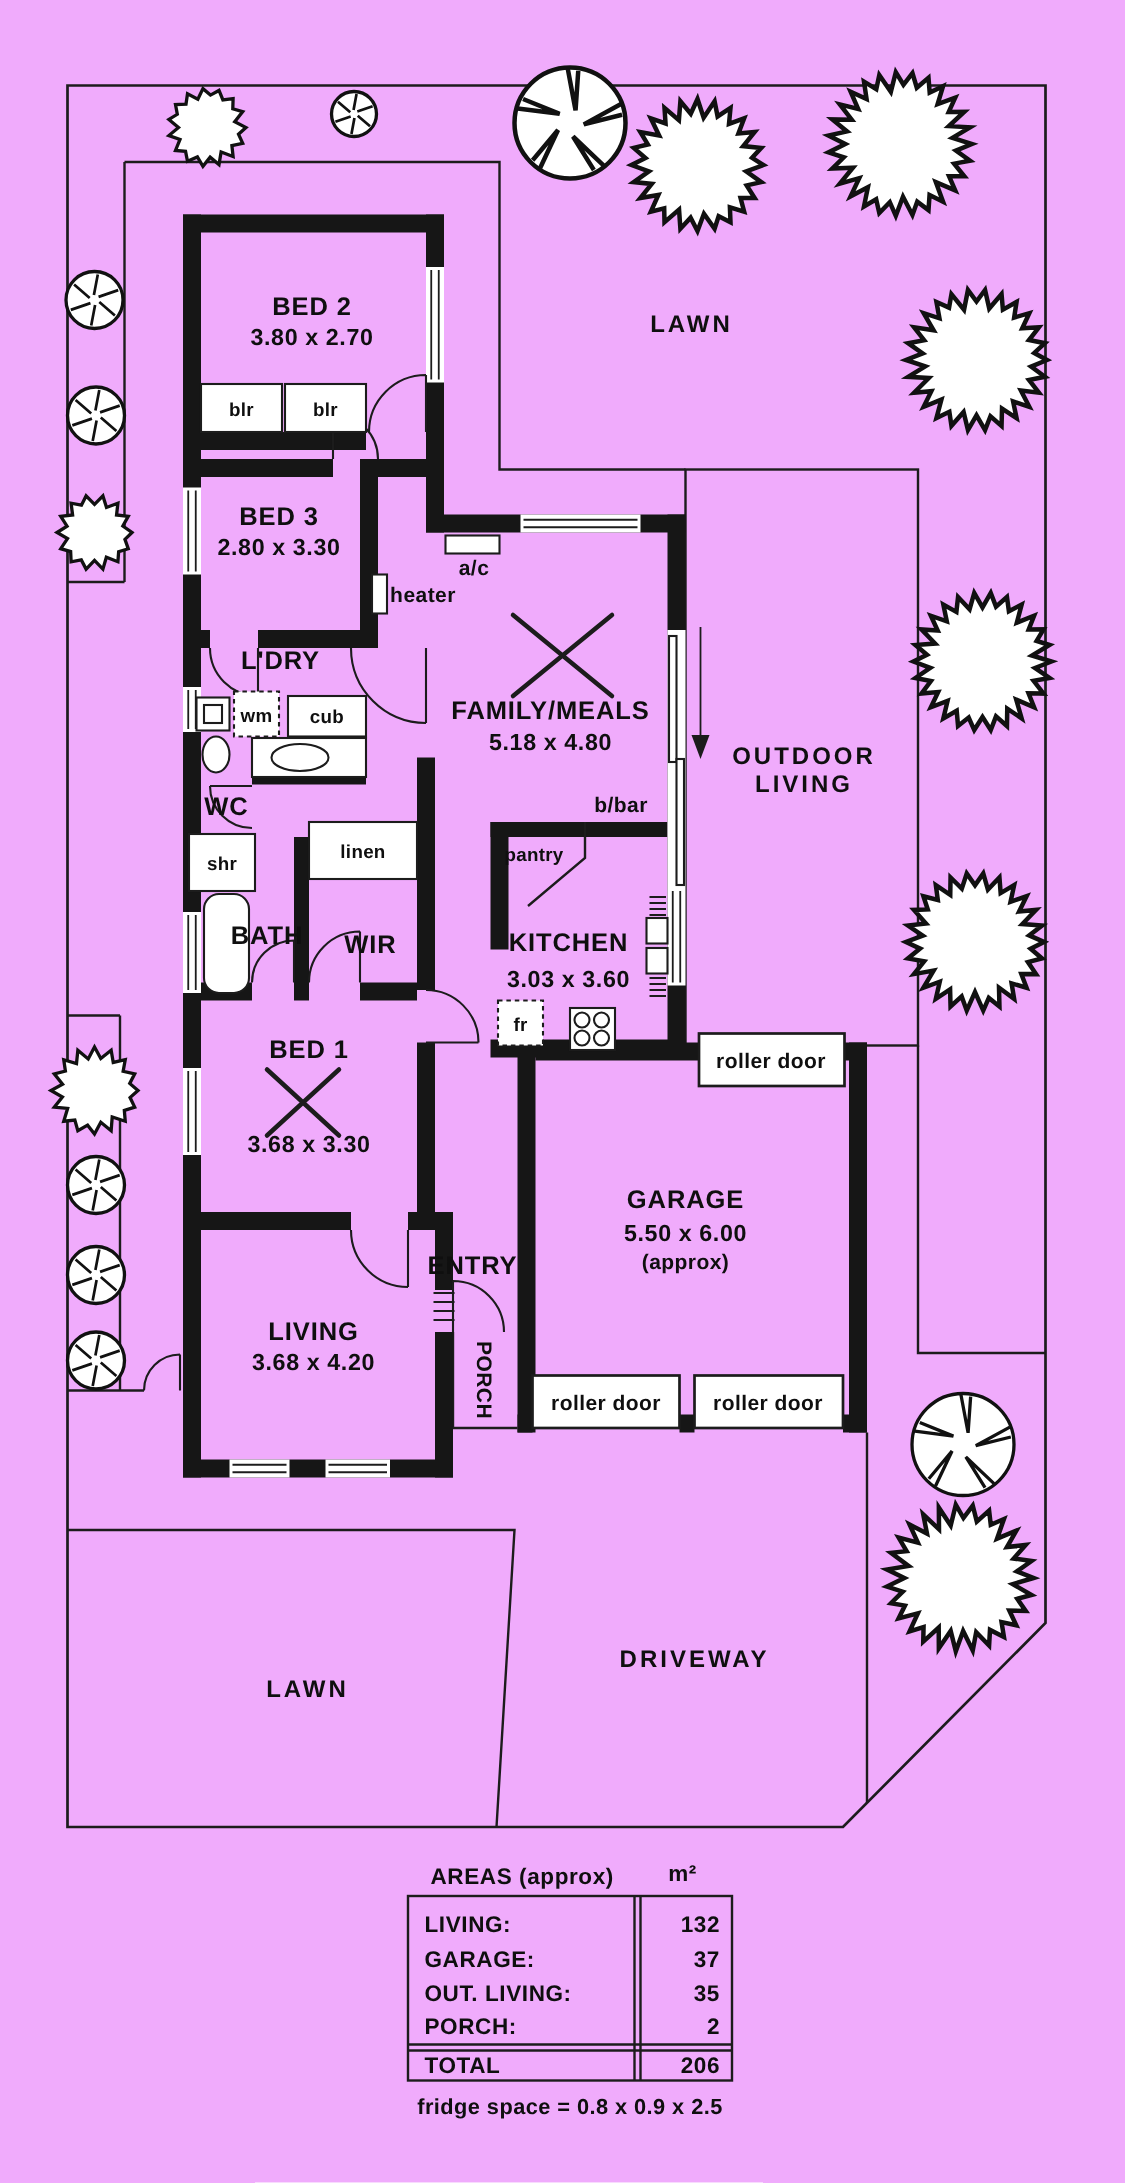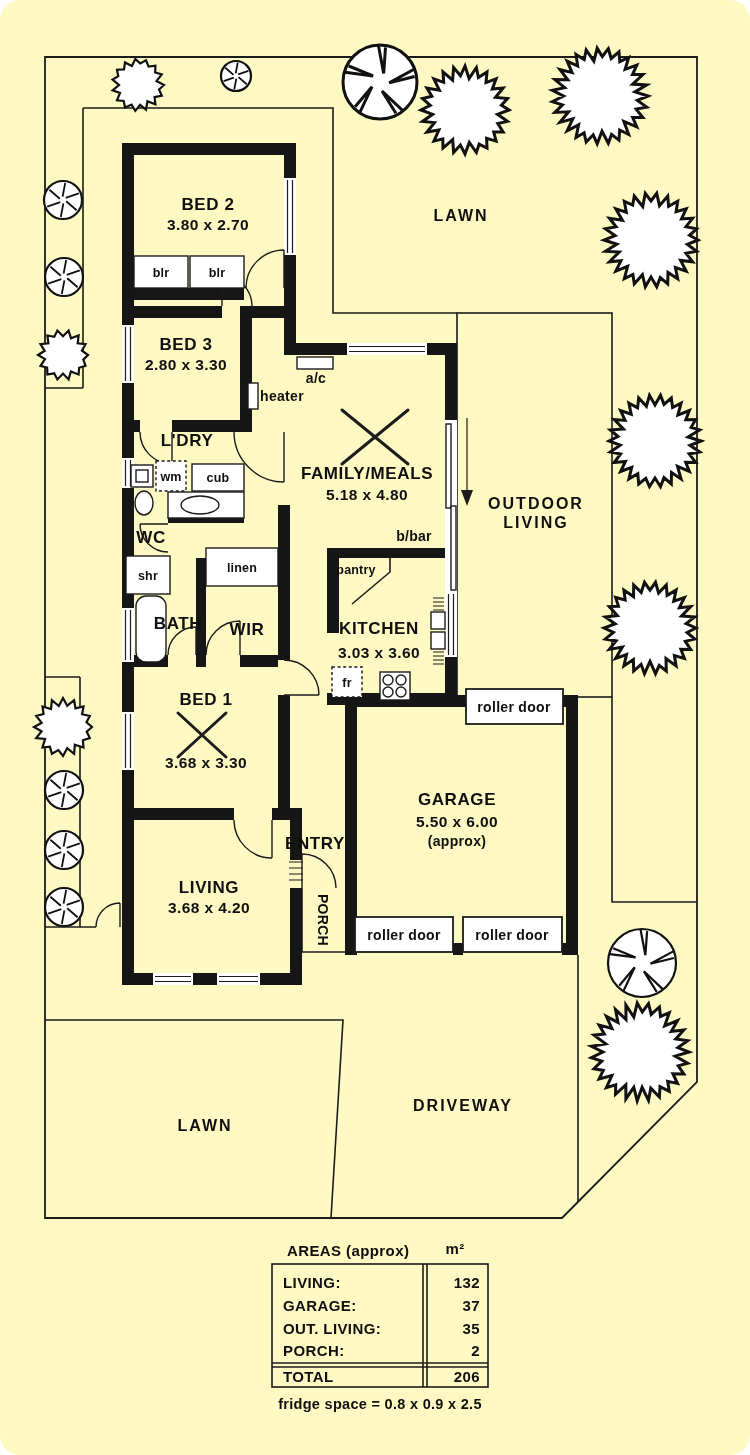--- a/index.html
+++ b/index.html
@@ -1,16 +1,16 @@
 <!DOCTYPE html>
 <html><head>
 <meta charset="utf-8">
 <style>
   html,body{margin:0;padding:0;background:#fff;}
-  .page{width:750px;height:1455px;position:relative;background:#fef9c3;margin:0 auto;overflow:hidden;border-radius:20px;}
+  .page{width:750px;height:1455px;position:relative;background:#f0abfc;margin:0 auto;overflow:hidden;}
   svg{display:block;}
   .wall{fill:#161616;stroke:none;}
   .thin{stroke:#1c1c1c;stroke-width:1.6;fill:none;}
   .bnd{stroke:#1c1c1c;stroke-width:1.8;fill:none;}
   .winline{stroke:#1c1c1c;stroke-width:1.2;fill:none;}
   .box{fill:#ffffff;stroke:#1c1c1c;stroke-width:1.8;}
   .boxthin{fill:#ffffff;stroke:#1c1c1c;stroke-width:1.4;}
   .dash{stroke-dasharray:3 2.6;}
   .arc{stroke:#1c1c1c;stroke-width:1.4;fill:none;}
   .fan{stroke:#1c1c1c;stroke-width:3;fill:none;stroke-linecap:round;}

